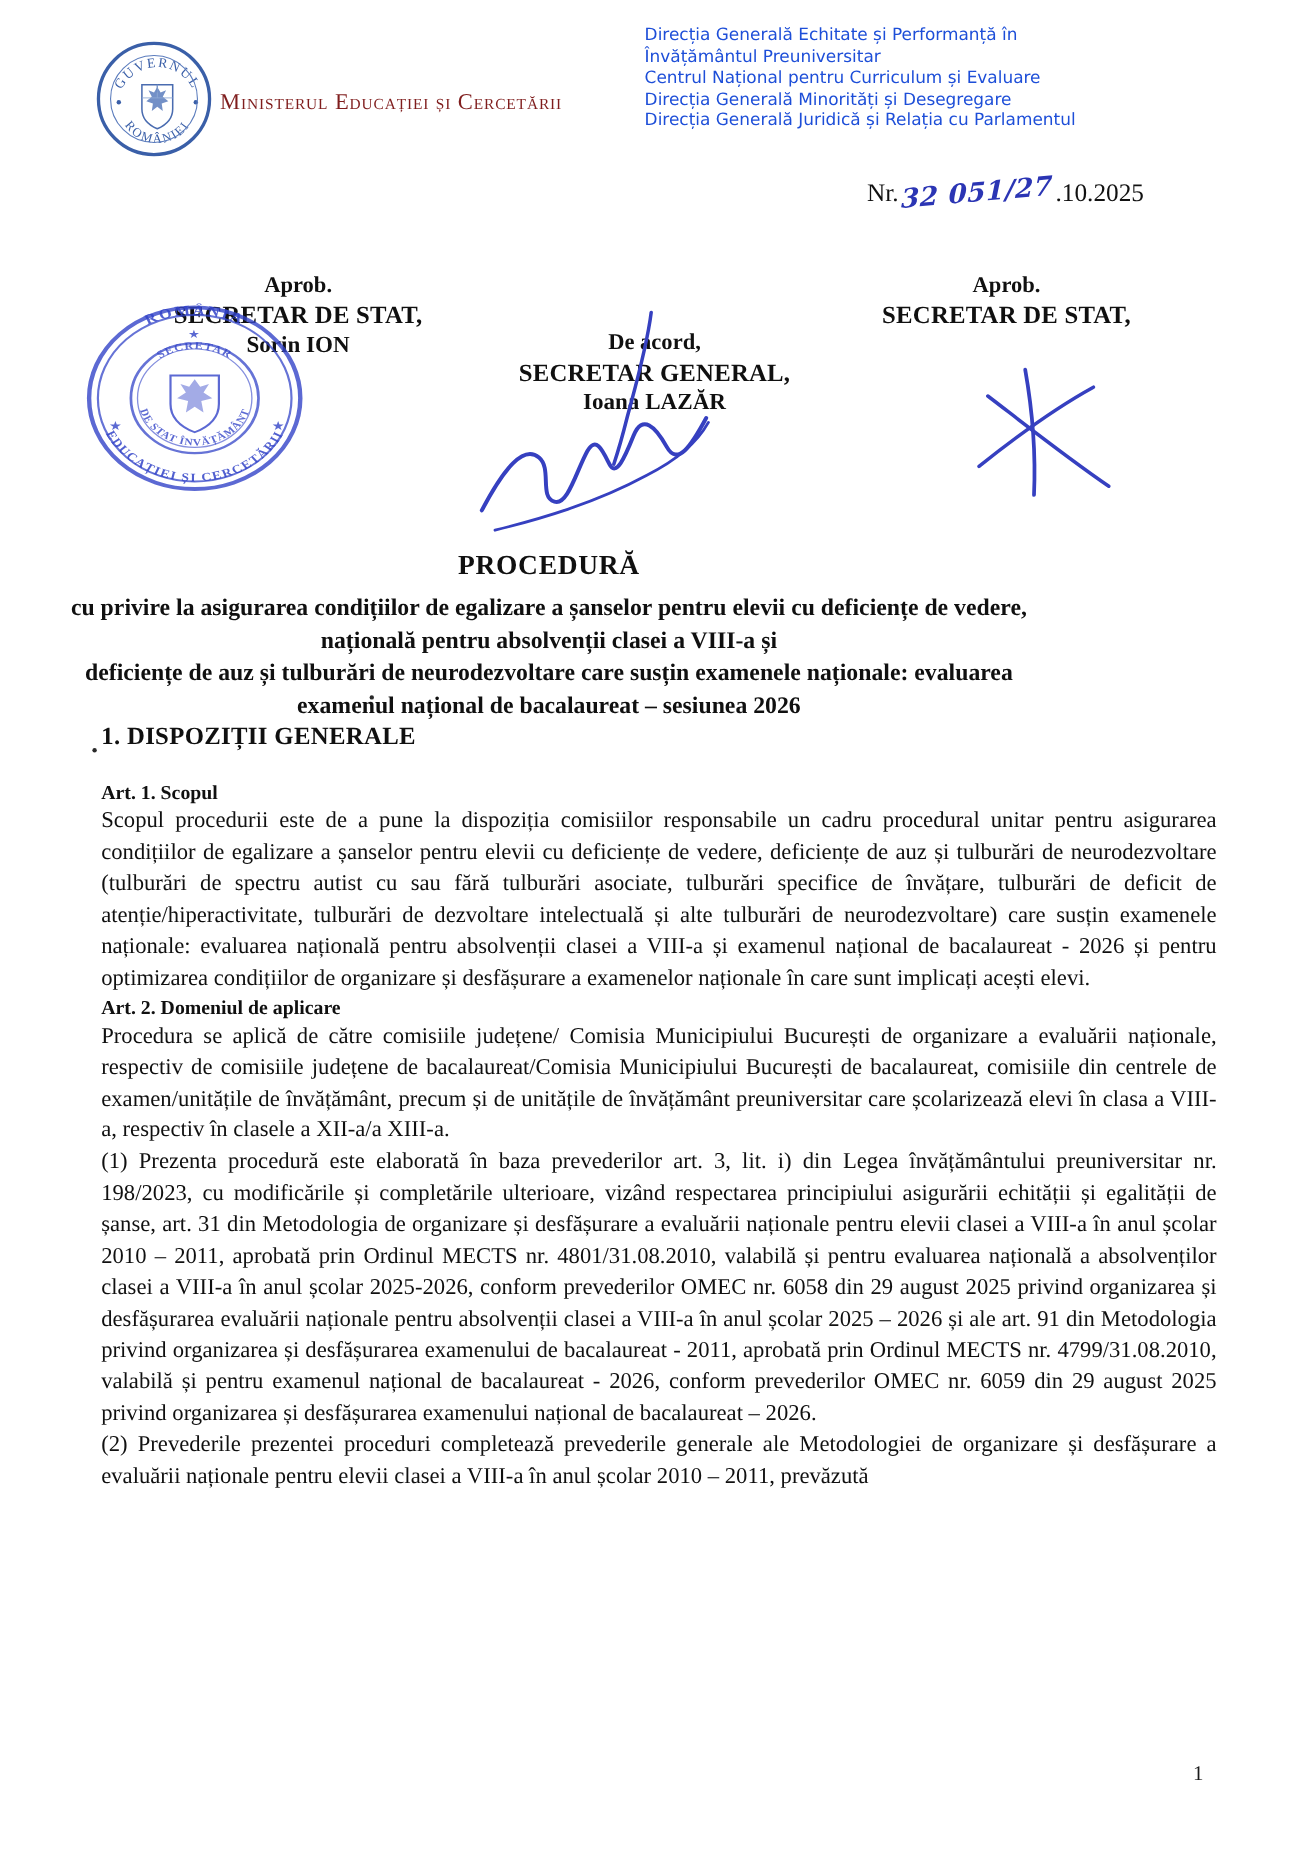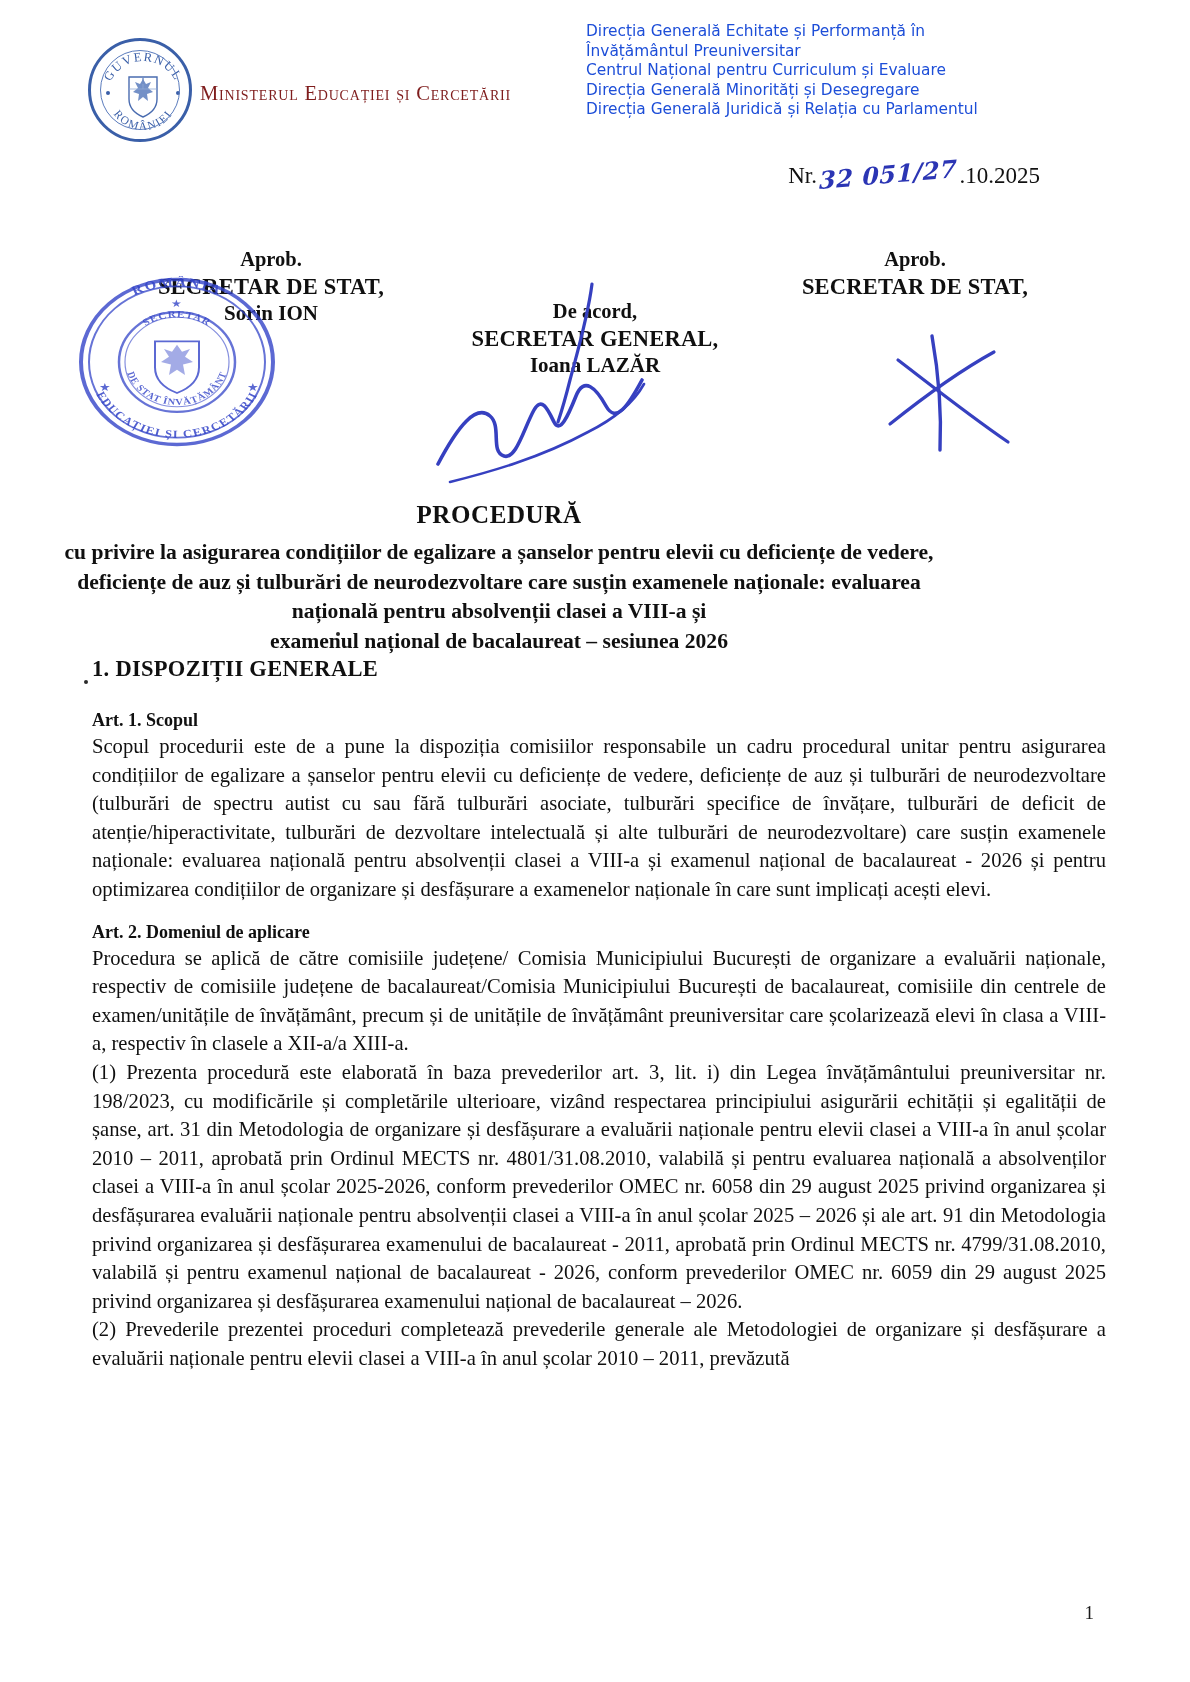--- a/index.html
+++ b/index.html
@@ -181,21 +181,21 @@
     margin: 0 0 1px 8px;
   }
   p.para {
     font-size: 20.6px;
     line-height: 28.6px;
     text-align: justify;
     margin: 0 0 0 8px;
     text-justify: inter-word;
     hyphens: none;
   }
-  p.para + h3.art { margin-top: 18px; }
+  p.para + h3.art { margin-top: 2px; }
 
   .pagenum {
     position: absolute;
     right: 96px;
     bottom: 58px;
     font-size: 19px;
     color: #1a1a1a;
   }
 </style>
 </head>
@@ -318,22 +318,22 @@
   <svg class="sig sig-right" width="180" height="130" viewBox="0 0 180 130">
     <path d="M 52,6 C 58,40 62,76 60,120" stroke="#3640c0" stroke-width="3.4" fill="none" stroke-linecap="round"></path>
     <path d="M 10,94 C 40,70 74,44 114,22" stroke="#3640c0" stroke-width="3.2" fill="none" stroke-linecap="round"></path>
     <path d="M 18,30 C 52,56 90,86 128,112" stroke="#3640c0" stroke-width="3.2" fill="none" stroke-linecap="round"></path>
   </svg>
 
   <div class="doc-title">
     <div class="t-main">PROCEDURĂ</div>
     <div class="t-sub">
       <div>cu privire la asigurarea condițiilor de egalizare a șanselor pentru elevii cu deficiențe de vedere,</div>
+      <div>națională pentru absolvenții clasei  a VIII-a și</div>
       <div>deficiențe de auz și tulburări de neurodezvoltare care susțin examenele naționale: evaluarea</div>
-      <div>națională pentru absolvenții clasei  a VIII-a și</div>
       <div>examenul național de bacalaureat – sesiunea 2026</div>
     </div>
   </div>
 
   <div class="body-area">
     <span class="speck" style="left:252px; top:-24px;"></span>
     <span class="speck" style="left:0px; top:24px;"></span>
 
     <h2 class="section">1. DISPOZIȚII GENERALE</h2>
 

